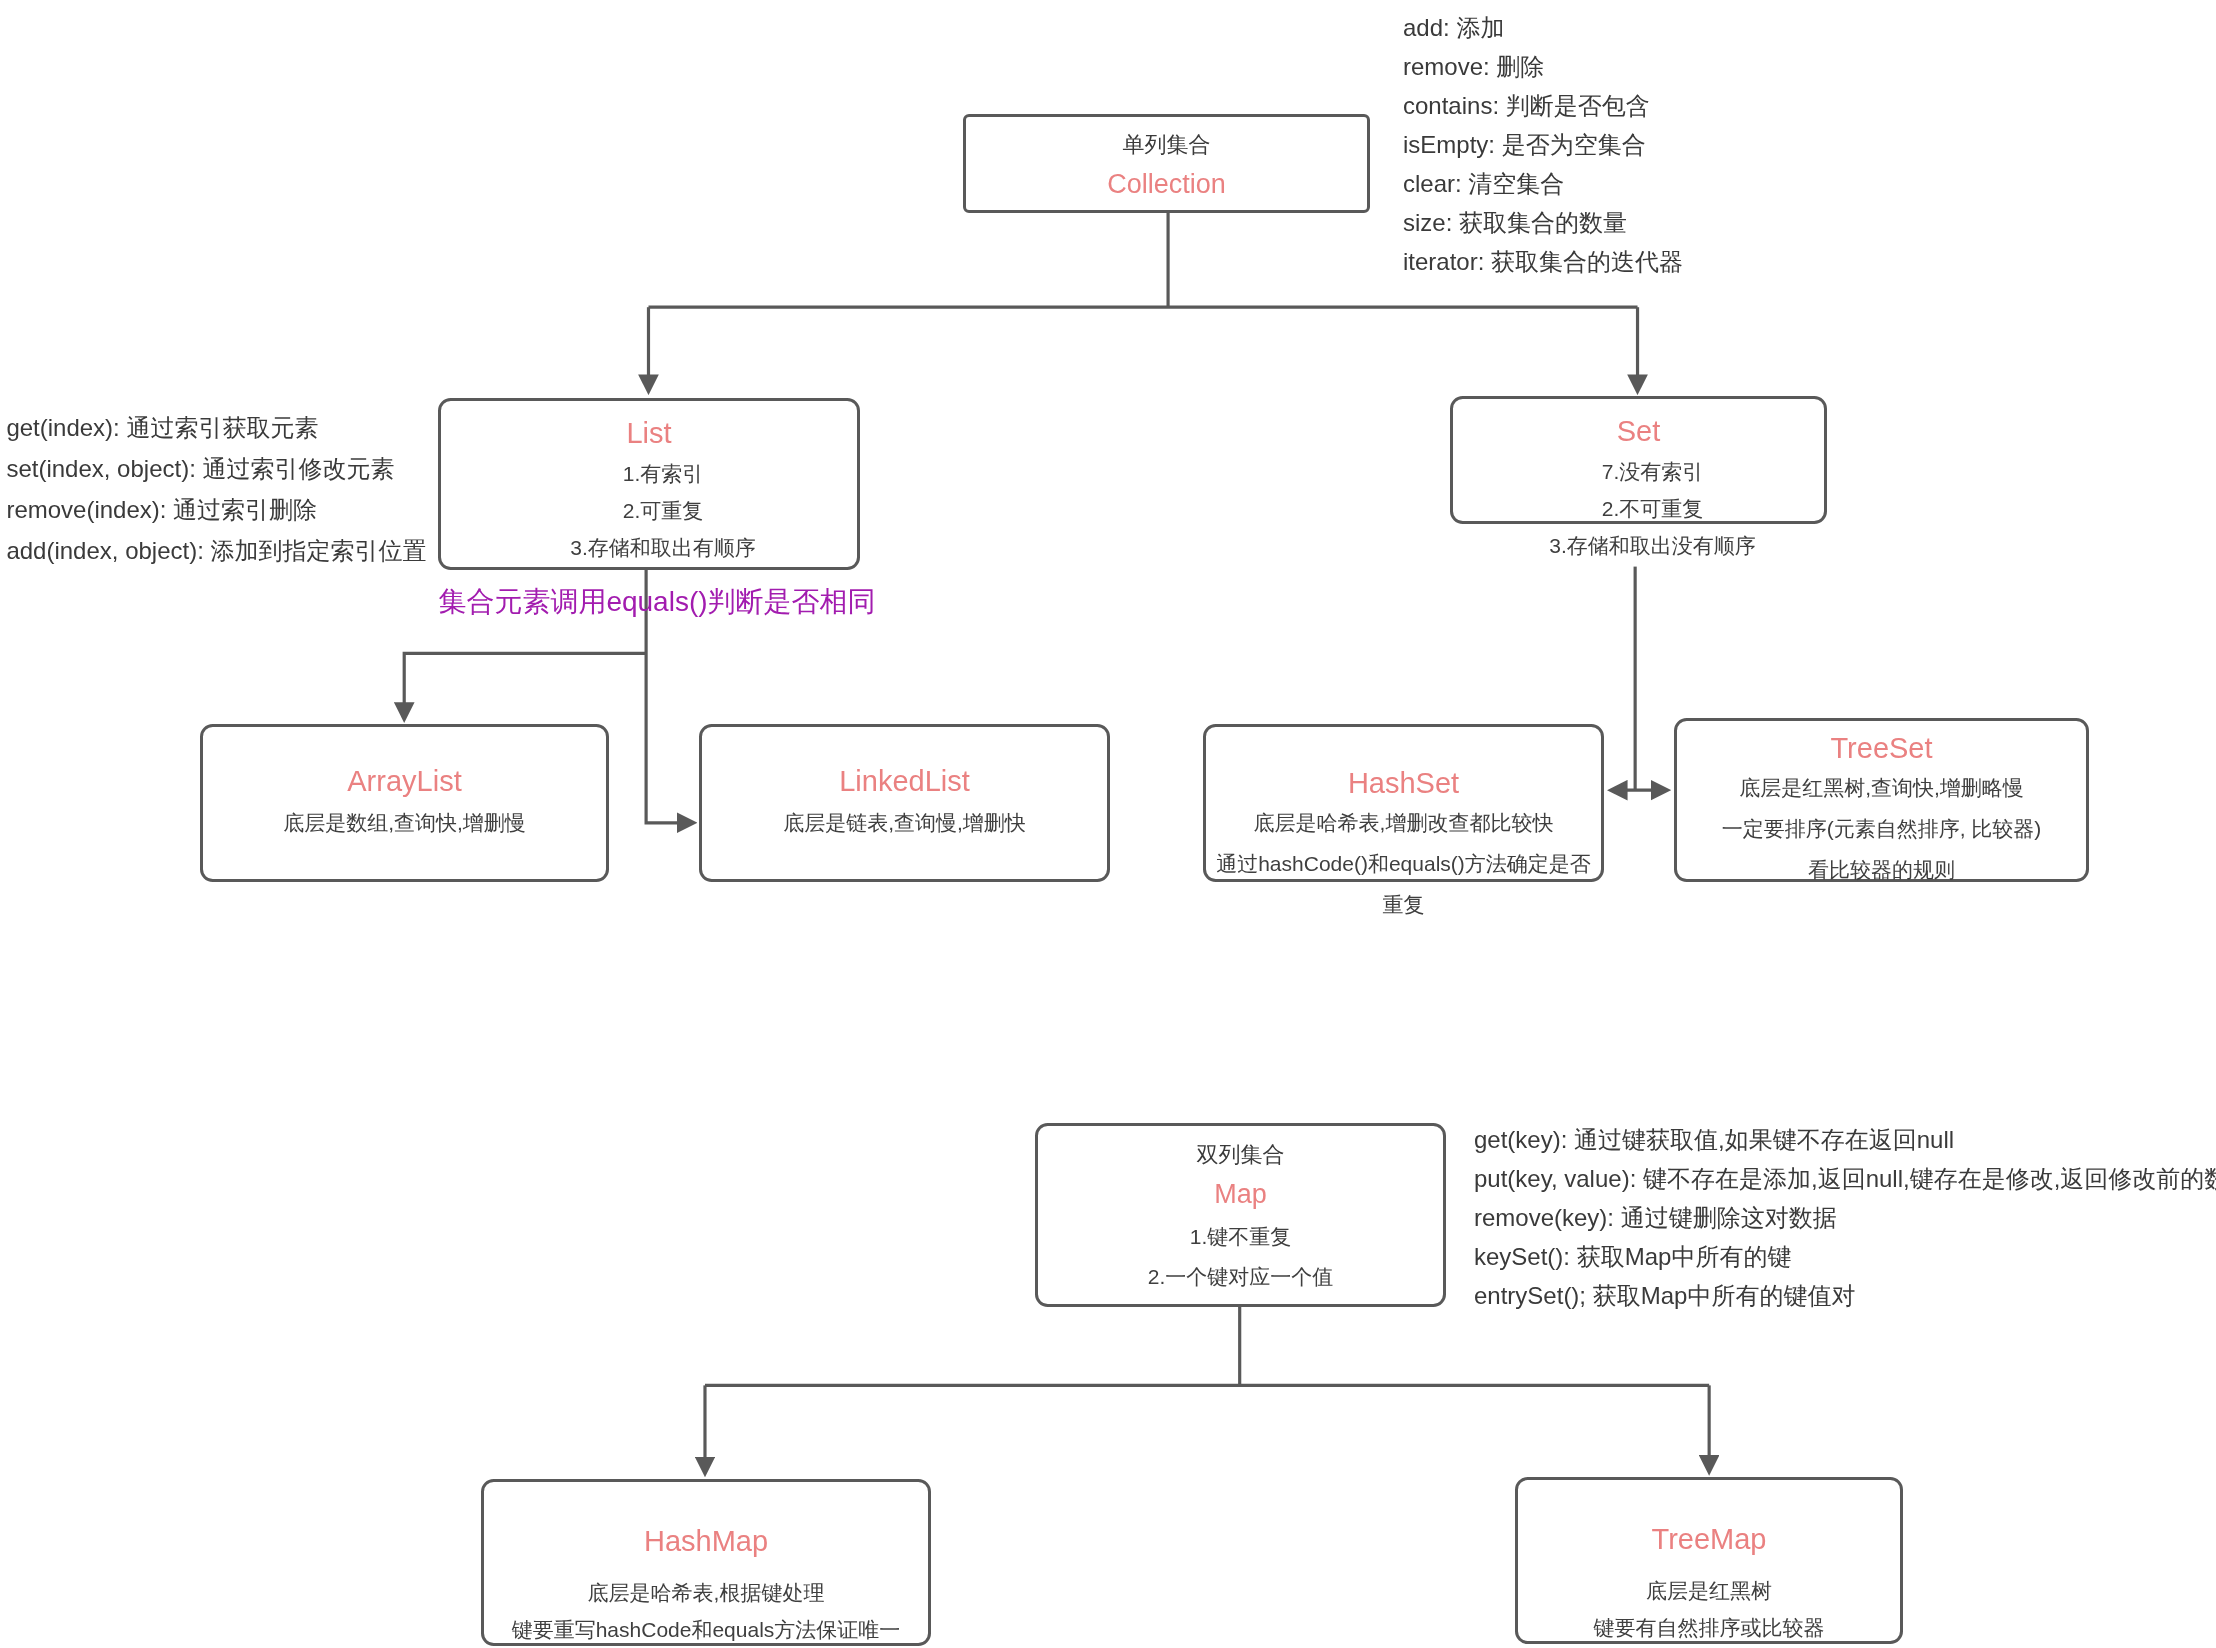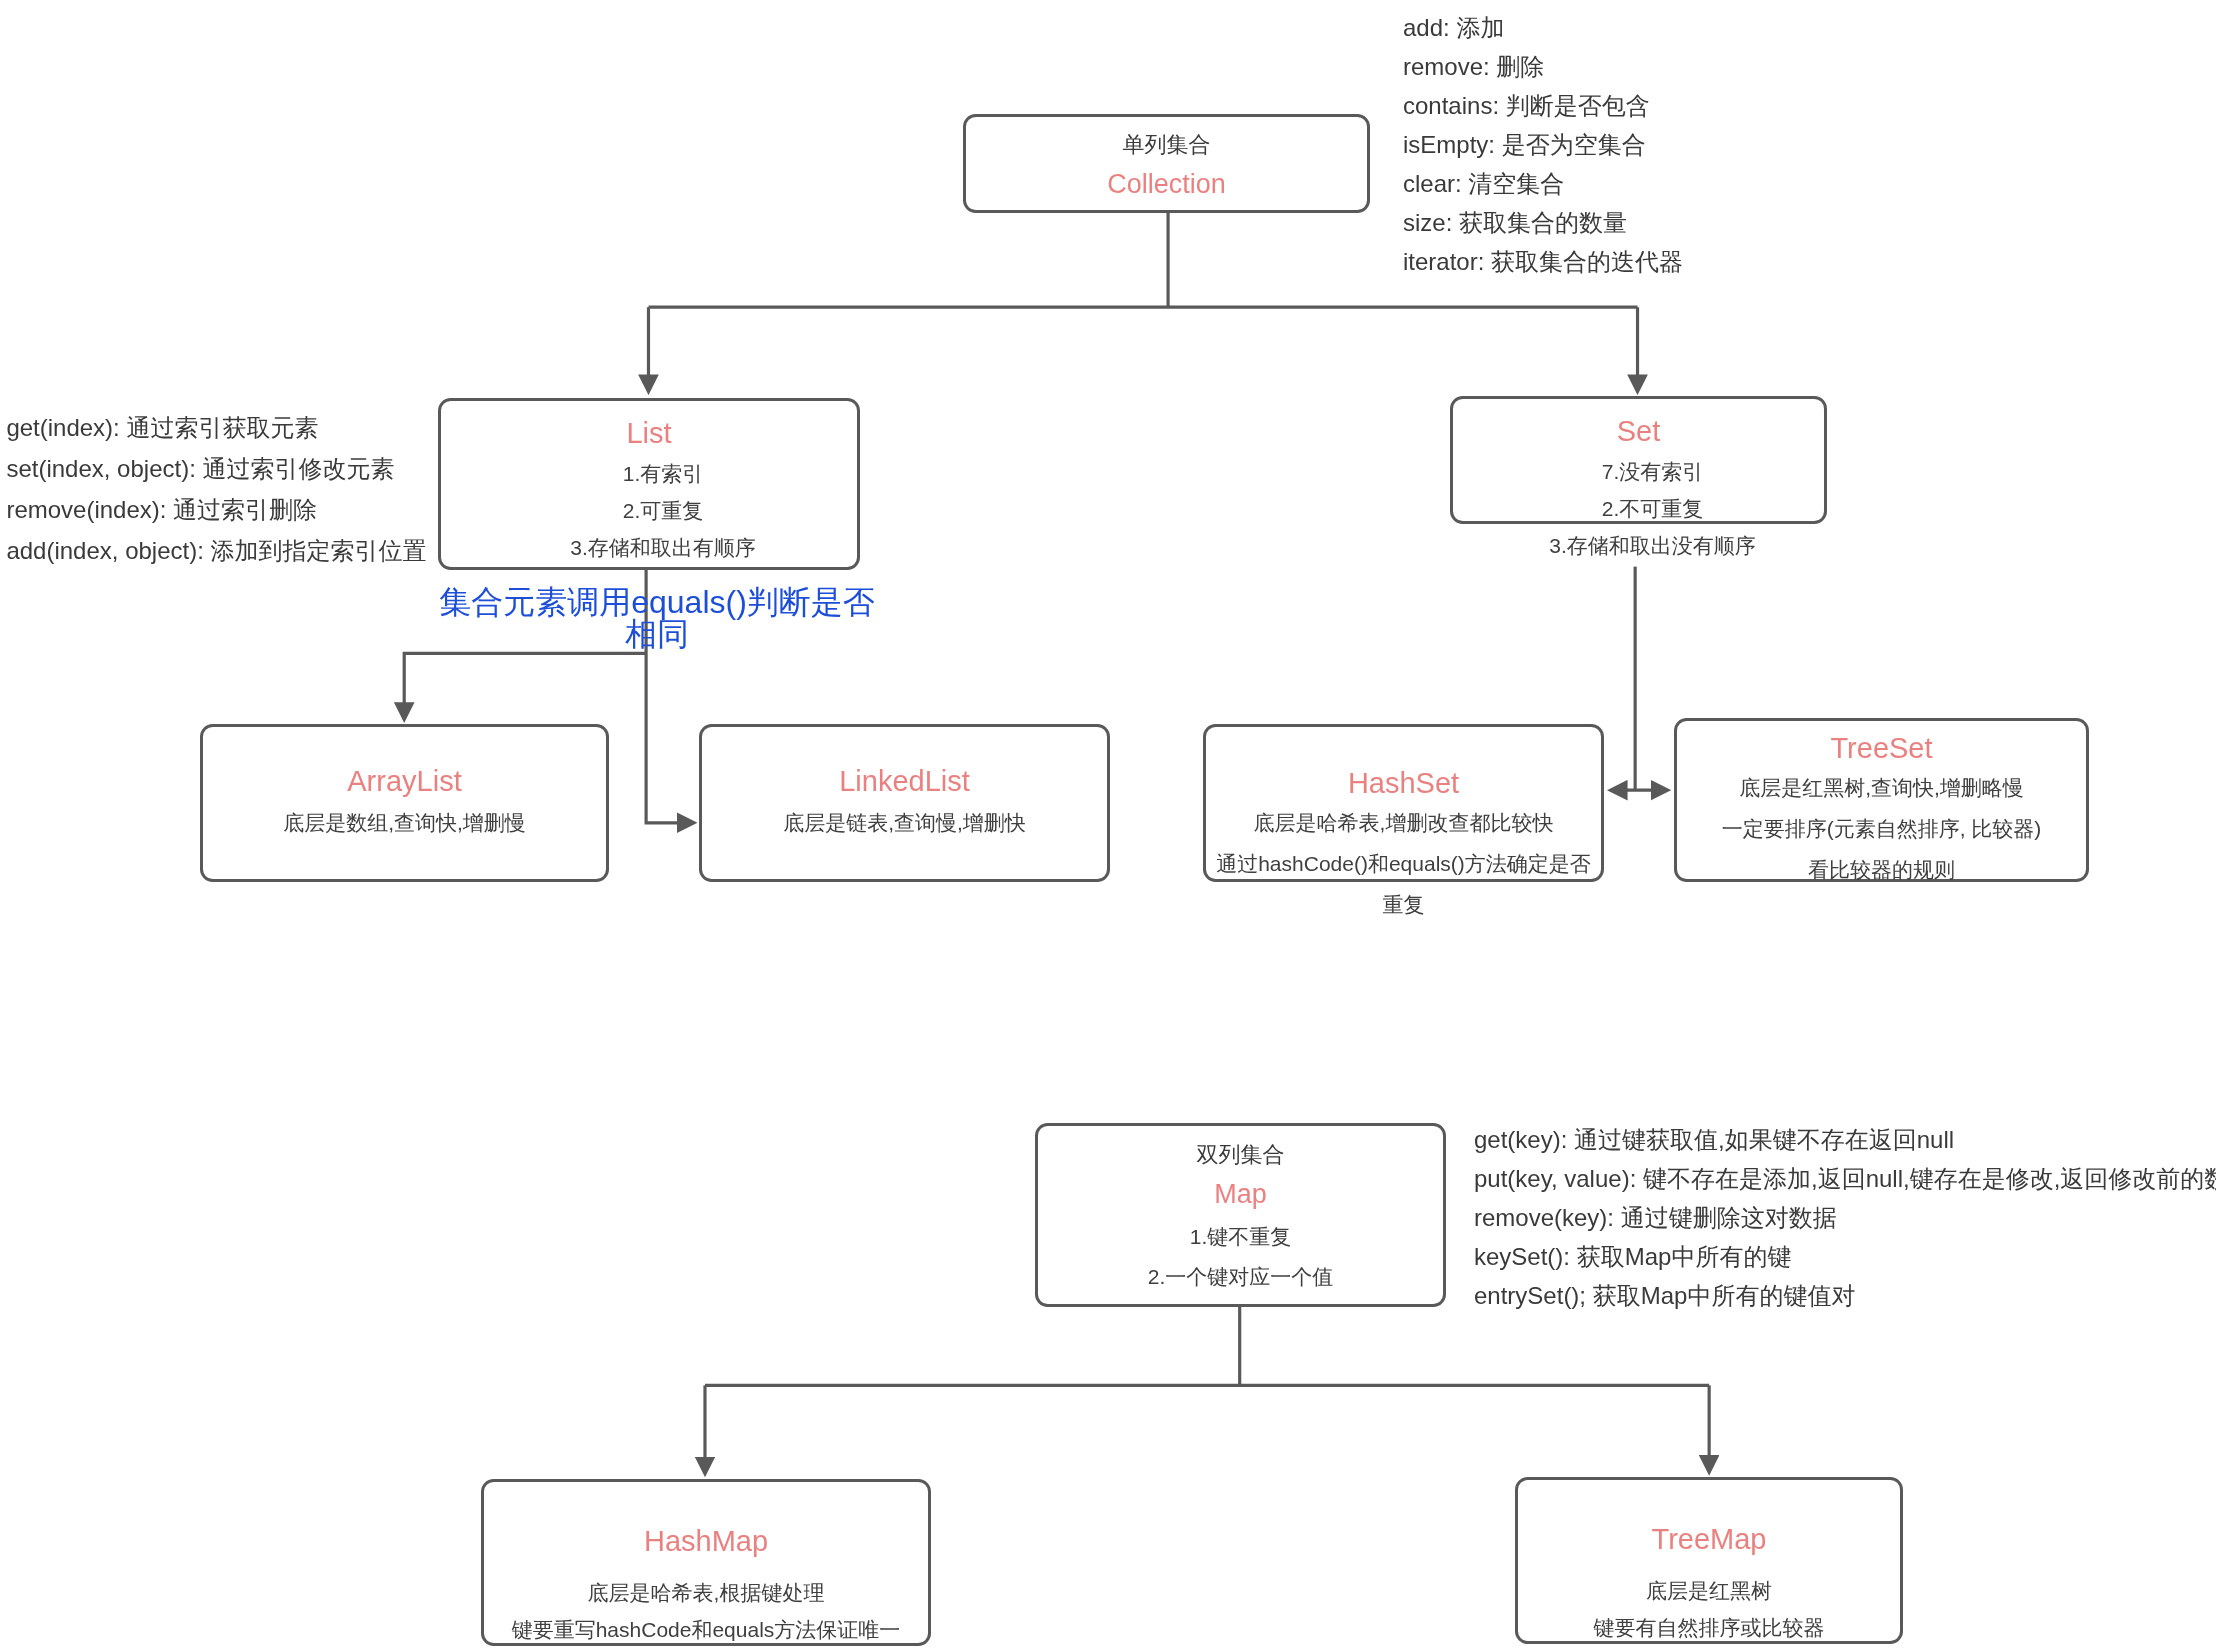--- a/index.html
+++ b/index.html
@@ -17,24 +17,24 @@
     border-radius: 12.7px;
     text-align: center;
   }
   .node .subtitle { font-size: 22px; line-height: 35px; color: #3a3a3a; }
   .node .title    { font-size: 29px; line-height: 38px; color: #ea8181; }
   .node .big      { font-size: 27px; line-height: 45px; }
   .node .line     { font-size: 21px; color: #3f3f3f; }
 
   .note-list .line, .note-block .line { font-size: 24px; color: #3a3a3a; white-space: nowrap; }
   .note-block { position: absolute; }
-  .free-note { position: absolute; font-size: 32px; color: #1d4ed8; text-align: center; }
+  .free-note { position: absolute; font-size: 28px; color: #a21caf; text-align: center; }
 
   
-  .n-collection { padding-top: 9.5px; }
+  .n-collection { padding-top: 9.5px; border-radius: 6px; }
   .n-list, .n-set { padding-top: 12.7px; }
   .n-list .line, .n-set .line { line-height: 37px; padding-left: 28px; }
   .n-list .title, .n-set .title { margin-bottom: 3.2px; }
   .n-arraylist, .n-linkedlist { padding-top: 35px; }
   .n-arraylist .line, .n-linkedlist .line { line-height: 45px; }
   .n-hashset { padding-top: 37px; }
   .n-hashset .line { line-height: 41px; }
   .n-treeset { padding-top: 8px; }
   .n-treeset .line { line-height: 41px; }
   .n-map { padding-top: 11px; }

